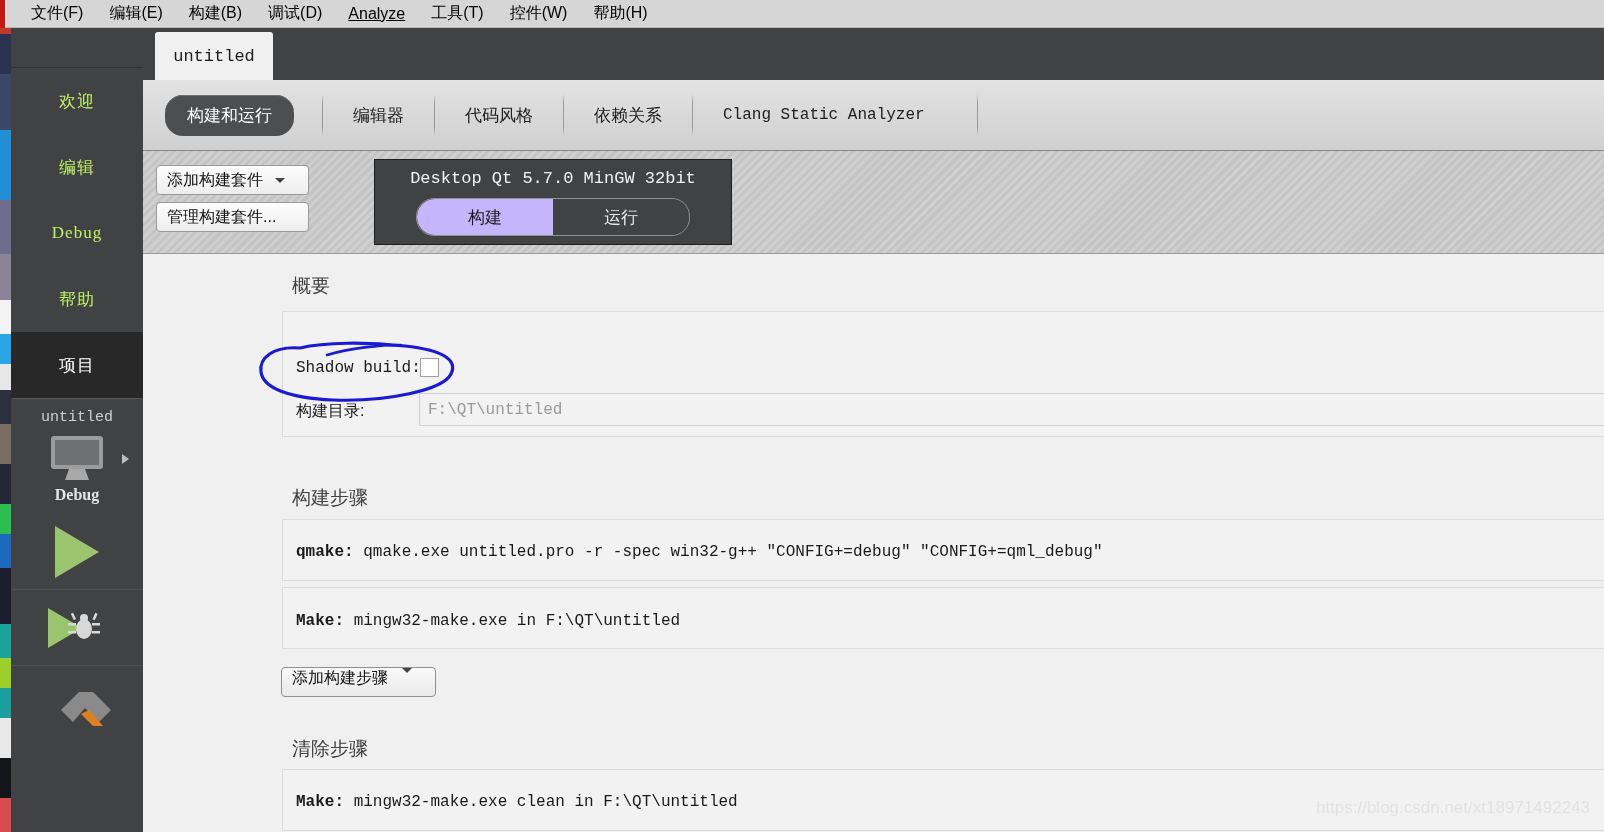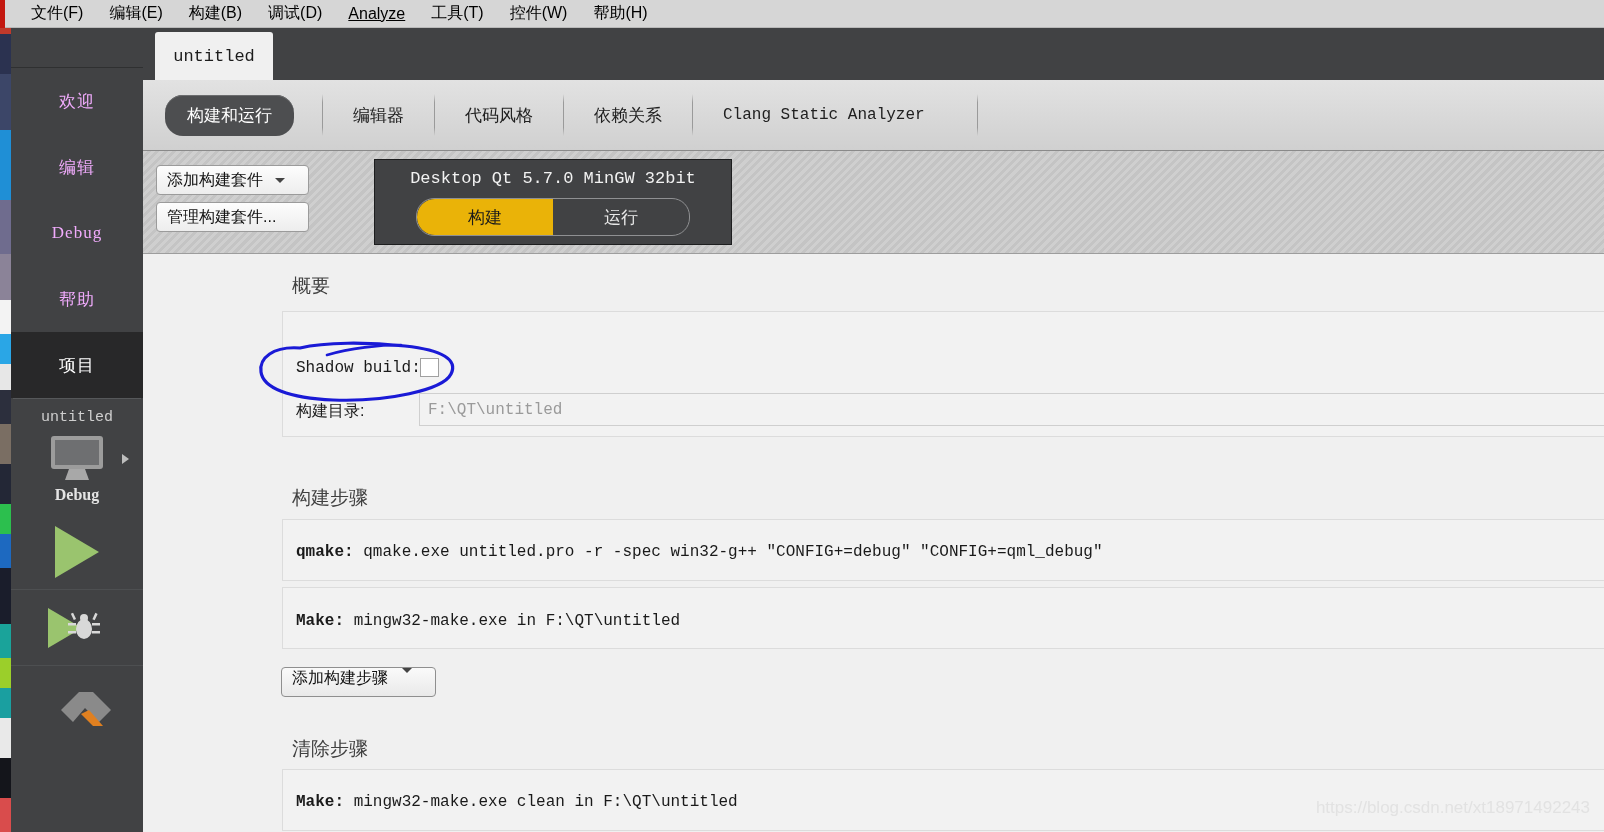--- a/index.html
+++ b/index.html
@@ -51,21 +51,21 @@
     background: #414244;
     z-index: 4;
   }
   .sidebar-top-blank {
     height: 39px; background: #414244;
     border-bottom: 1px solid #2f3031;
   }
   .mode-item {
     height: 66px;
     display: flex; align-items: center; justify-content: center;
-    color: #f0abfc;
+    color: #bef264;
     font-family: "Liberation Serif", serif;
     font-size: 17px;
     letter-spacing: 1px;
   }
   .mode-item.selected { background: #282829; color: #ffffff; }
   .mode-item.disabled { color: #6b6c6e; }
 
   .sidebar-divider {
     height: 1px; background: #56585a; margin: 0 2px;
   }
@@ -223,21 +223,21 @@
     border-radius: 18px;
     display: flex; overflow: hidden;
   }
   .kit-toggle div {
     flex: 1;
     display: flex; align-items: center; justify-content: center;
     font-size: 17px;
     color: #e8e8e8;
   }
   .kit-toggle div.on {
-    background: #eab308; color: #1b1b1b;
+    background: #c4b5fd; color: #1b1b1b;
     border-radius: 18px 0 0 18px;
     justify-content: center;
   }
 
   
   .content {
     position: absolute; left: 143px; top: 253px;
     width: 1461px; height: 579px;
     background: #f0f0f0;
     overflow: hidden;

